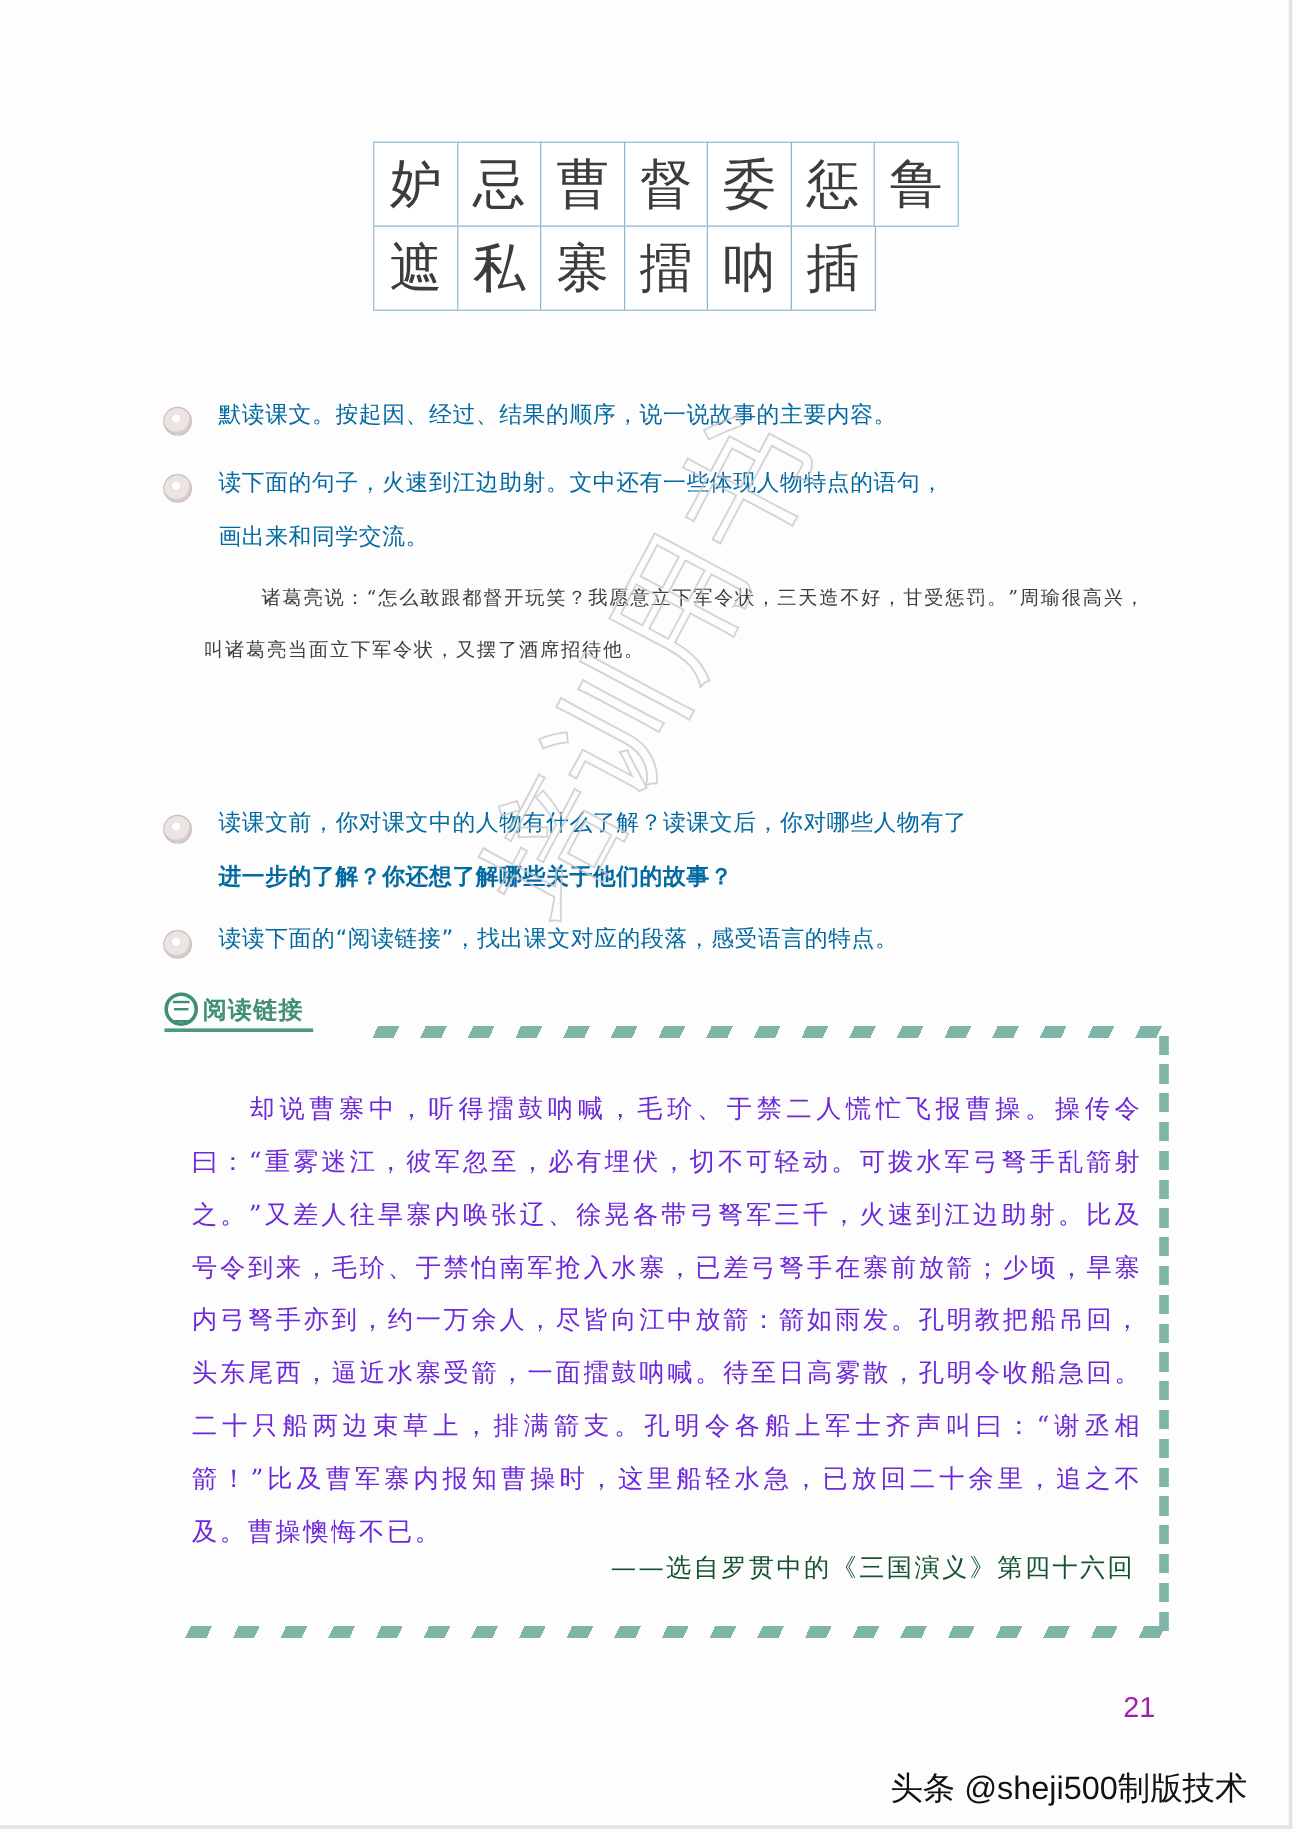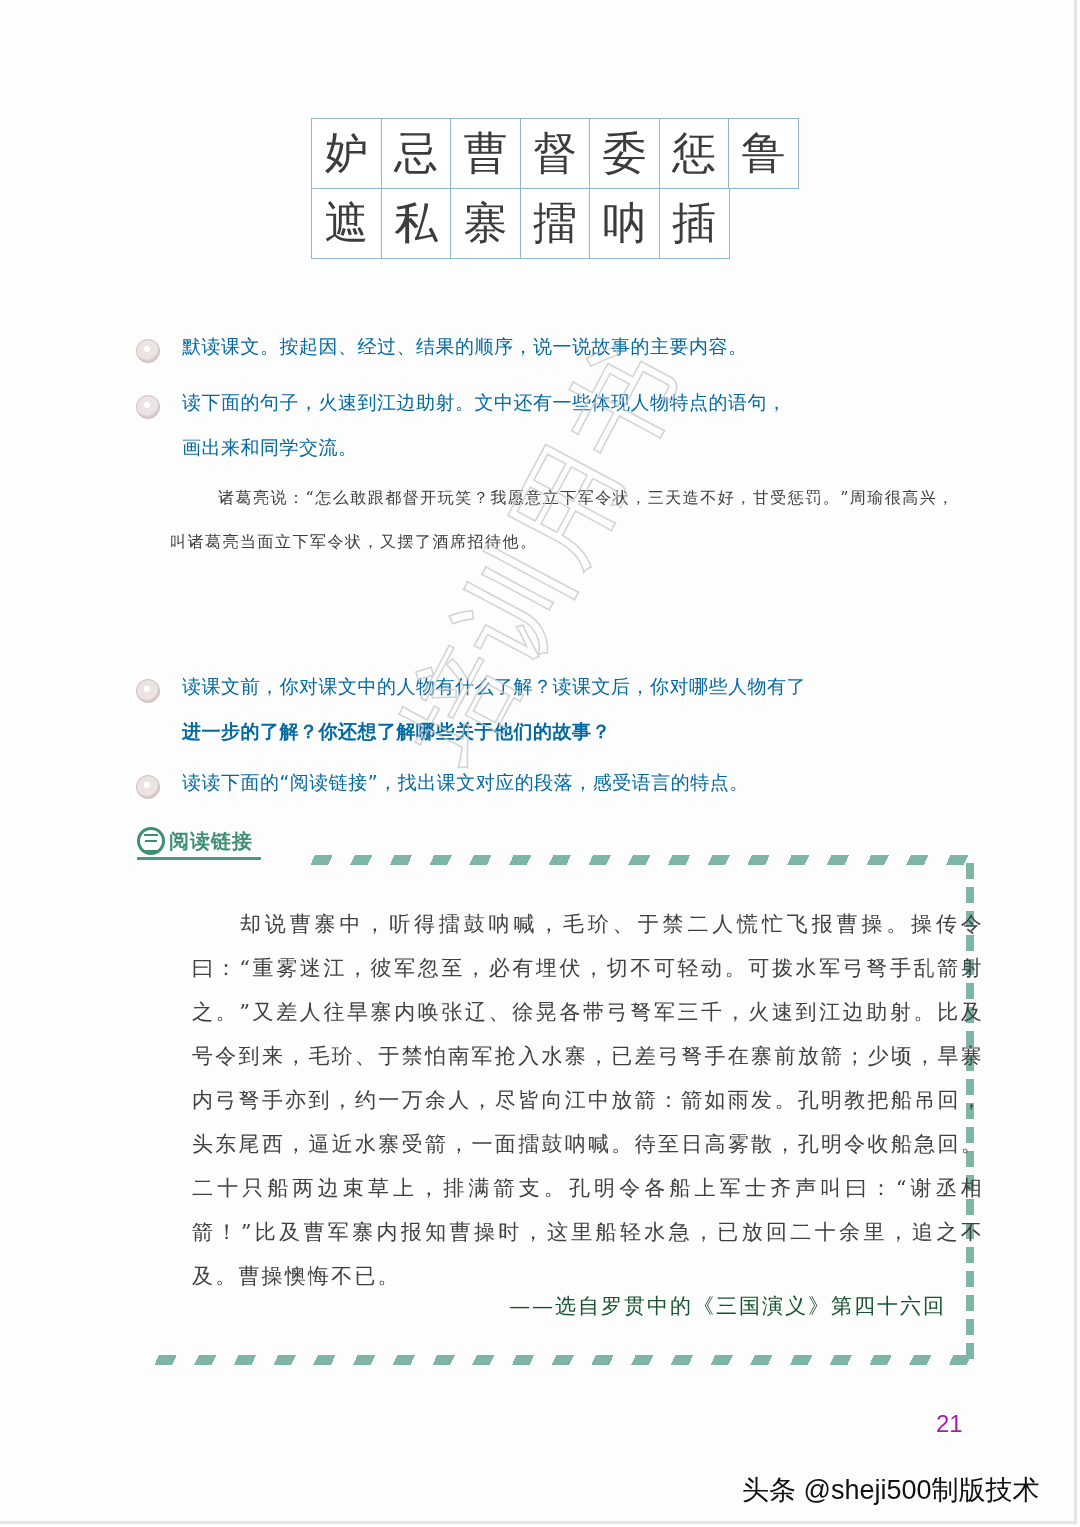--- a/index.html
+++ b/index.html
@@ -65,22 +65,22 @@
   .dash-bottom {
     position:absolute; left:0; bottom:0; right:0; height:10px;
     background:repeating-linear-gradient(115deg, transparent 0 10px, #7fb5a6 10px 26px, transparent 26px 36px);
   }
   .dash-right {
     position:absolute; right:0; top:0; bottom:0; width:8px;
     background:repeating-linear-gradient(180deg, transparent 0 8px, #7fb5a6 8px 24px);
   }
   .link-text {
     position:absolute; left:160px; top:902px; width:792px;
-    font-family:"DejaVu Serif", serif; font-size:21px; line-height:44px; color:#404040;
-    letter-spacing:2.2px; text-align:justify;margin-left:32px;
+    font-family:"DejaVu Serif", serif; font-size:21px; line-height:44px; color:#6d28d9;
+    letter-spacing:2.2px; text-align:justify;
   }
   .link-text .indent { text-indent:48px; display:block; }
   .source {
     position:absolute; right:134px; top:1292px;
     font-family:"DejaVu Serif", serif; font-size:21px; color:#14532d; letter-spacing:2px;
   }
   
   .watermark {
     position:absolute; left:370px; top:720px; transform:rotate(-62deg); transform-origin:left top;
     font-size:110px; color:transparent; -webkit-text-stroke:1.5px #c9c9c9;

